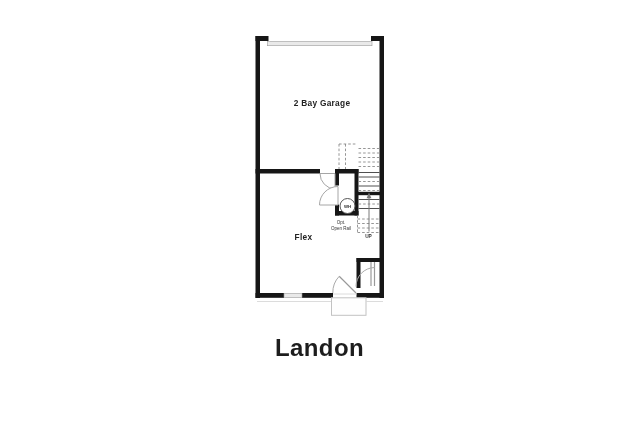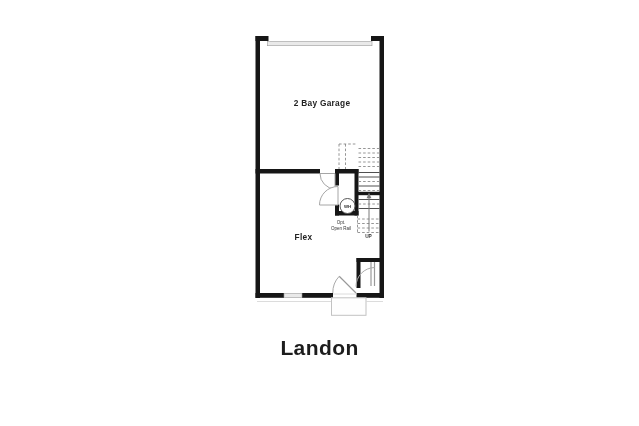--- a/index.html
+++ b/index.html
@@ -23,21 +23,21 @@
     top: 0;
   }
   .plan-title {
     position: absolute;
     left: 0;
     top: 336px;
     width: 100%;
     text-align: center;
     color: #1d1d1d;
     font-weight: bold;
-    font-size: 21px;
+    font-size: 24px;
     line-height: 23.5px;
     letter-spacing: 0.4px;
   }
   .plan-title span { display: block; }
 
   
   .wall { fill: #161616; stroke: none; }
   .fixture { fill: #e9e9e9; stroke: #9b9b9b; stroke-width: 0.6; }
   .door-swing { fill: #ffffff; stroke: #a6a6a6; stroke-width: 1; }
   .arc { fill: none; stroke: #aaaaaa; stroke-width: 1; }

